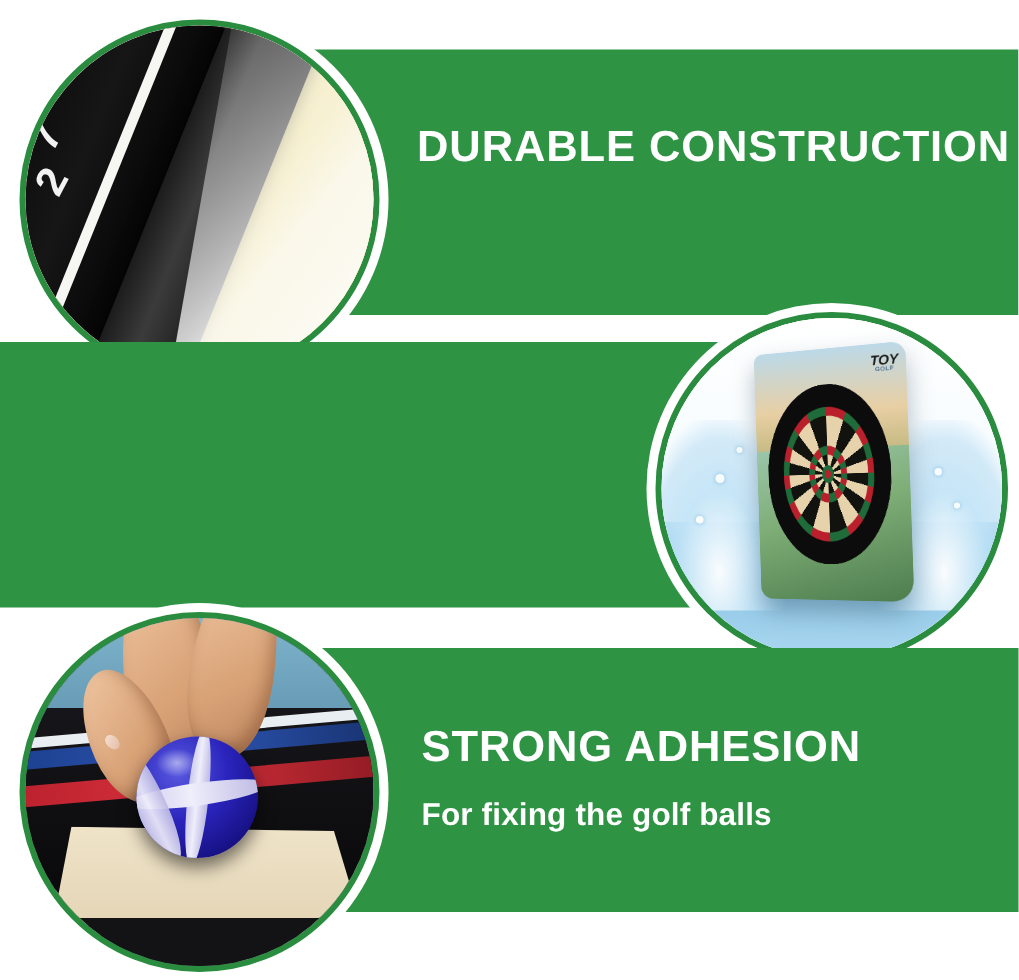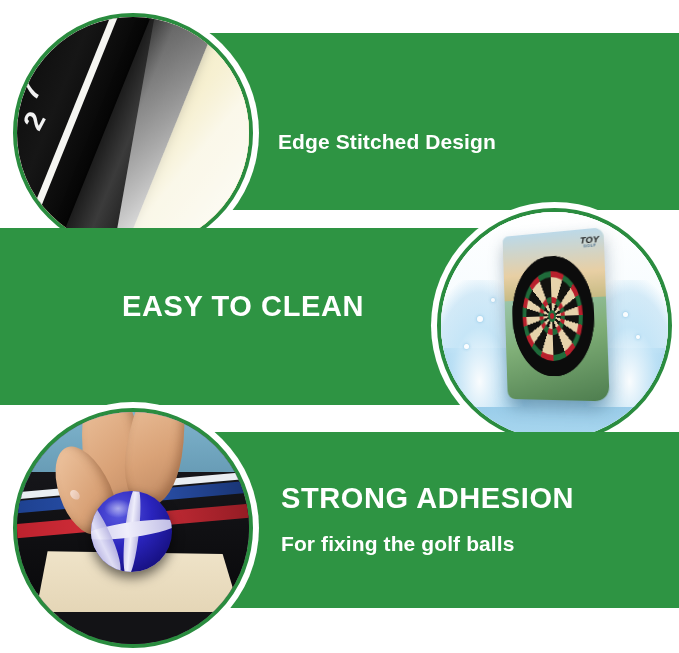--- a/index.html
+++ b/index.html
@@ -149,37 +149,36 @@
   #p3-s3{left:-4%;top:-4%;width:26%;height:112%;border-radius:50%;transform:rotate(-26deg);opacity:.92;}
   .p3-gloss{position:absolute;left:16%;top:10%;width:34%;height:24%;border-radius:50%;
       background:radial-gradient(ellipse,rgba(255,255,255,.5),rgba(255,255,255,0) 70%);}
 </style>
 </head>
 <body>
 
 <div class="stage">
 
   <div class="band" id="band-1"></div>
-  <div class="band-text sub" id="t1-sub">Edge Stitched Design</div>
+  <div class="band-text head" id="t1-head">DURABLE CONSTRUCTION</div>
 
   <div class="halo" id="halo-1"></div>
   <div class="circle" id="circle-1">
     <div class="photo" id="photo-1">
       <div class="p1-fabric"></div>
       <div class="p1-black-wide"></div>
       <div class="p1-whitestitch"></div>
       <div class="p1-digit" id="p1-d1">7</div>
       <div class="p1-digit" id="p1-d2">2</div>
       <div class="p1-strap"></div>
       <div class="p1-gloss"></div>
     </div>
   </div>
 
   <div class="band" id="band-2"></div>
-  <div class="band-text head" id="t2-head">EASY TO CLEAN</div>
 
   <div class="halo" id="halo-2"></div>
   <div class="circle" id="circle-2">
     <div class="photo" id="photo-2">
       <div class="p2-sky"></div>
       <div class="p2-water"></div>
       <div class="p2-splashL"></div>
       <div class="p2-splashR"></div>
       <div class="p2-drop" style="left:16%;top:46%;width:6px;height:6px;"></div>
       <div class="p2-drop" style="left:22%;top:38%;width:4px;height:4px;"></div>

